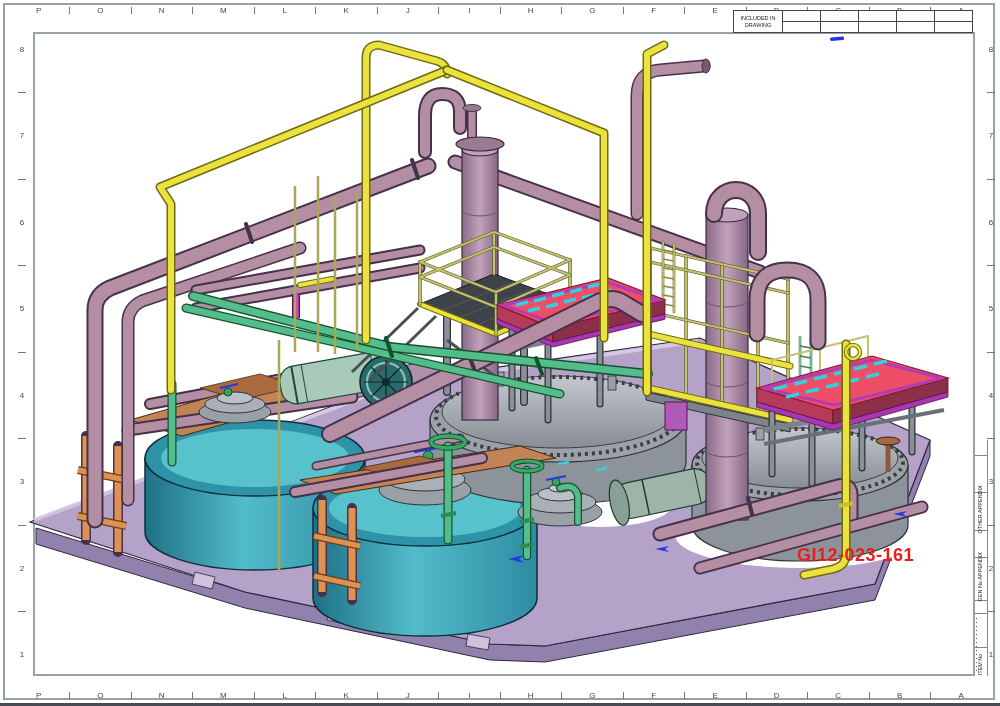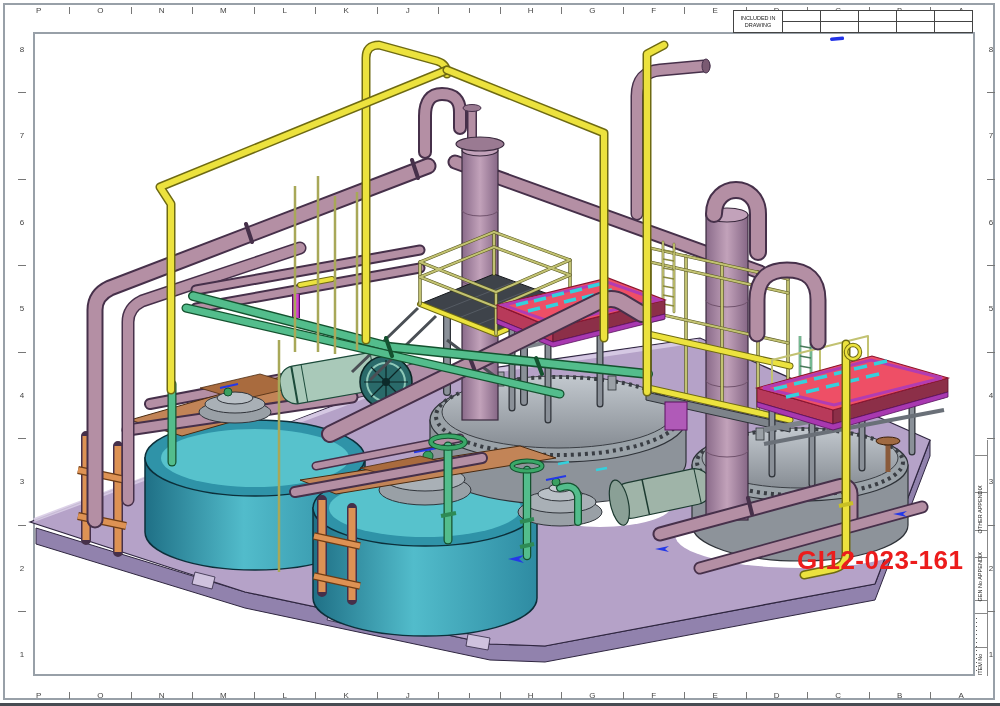--- a/index.html
+++ b/index.html
@@ -32,21 +32,21 @@
   .inc-grid{flex:1;display:grid;grid-template-columns:repeat(5,1fr);grid-template-rows:1fr 1fr;}
   .inc-cell{border-left:1px solid #444;box-sizing:border-box;}
   .inc-cell.r1{border-bottom:1px solid #444;}
   
   .strip-line{position:absolute;background:#888;z-index:2;}
   .vtext{position:absolute;width:44px;height:9px;font-size:5.5px;color:#222;text-align:center;
          white-space:nowrap;transform:rotate(-90deg);transform-origin:center;z-index:3;}
   .dotcol{position:absolute;left:976px;top:618px;width:1px;height:56px;z-index:3;
          background:repeating-linear-gradient(to bottom,#555 0 1px,transparent 1px 4px);}
   
-  .dwg-no{position:absolute;left:797px;top:545px;font-size:26px;font-weight:bold;
+  .dwg-no{position:absolute;left:797px;top:545px;font-size:18px;font-weight:bold;
          color:#ec1c1c;z-index:7;letter-spacing:0.5px;}
   
   #scene{position:absolute;left:0;top:0;z-index:4;pointer-events:none;}
   
   .po{fill:none;stroke:#46304a;stroke-linecap:round;stroke-linejoin:round;}
   .pm{fill:none;stroke:#b48fa4;stroke-linecap:round;stroke-linejoin:round;}
   .go{fill:none;stroke:#14522f;stroke-linecap:round;stroke-linejoin:round;}
   .gf{fill:none;stroke:#53bd8c;stroke-linecap:round;stroke-linejoin:round;}
   .yo{fill:none;stroke:#6e6a12;stroke-linecap:round;stroke-linejoin:round;}
   .yf{fill:none;stroke:#ece23e;stroke-linecap:round;stroke-linejoin:round;}

